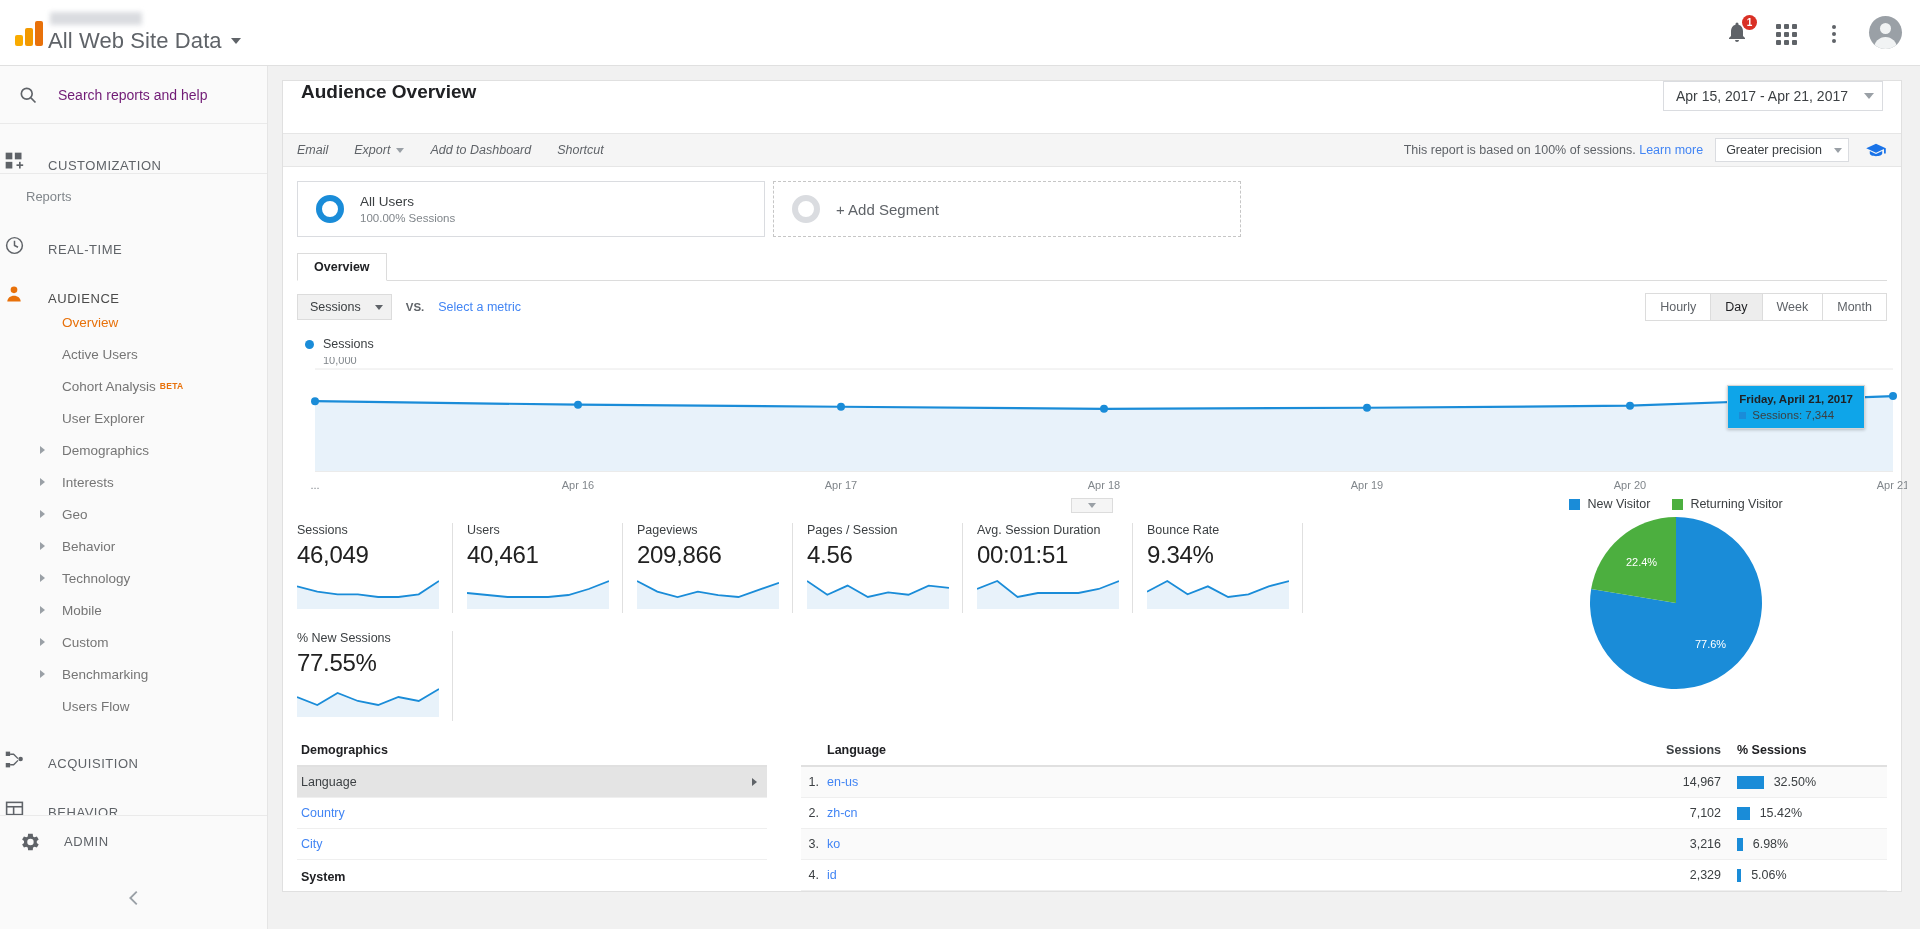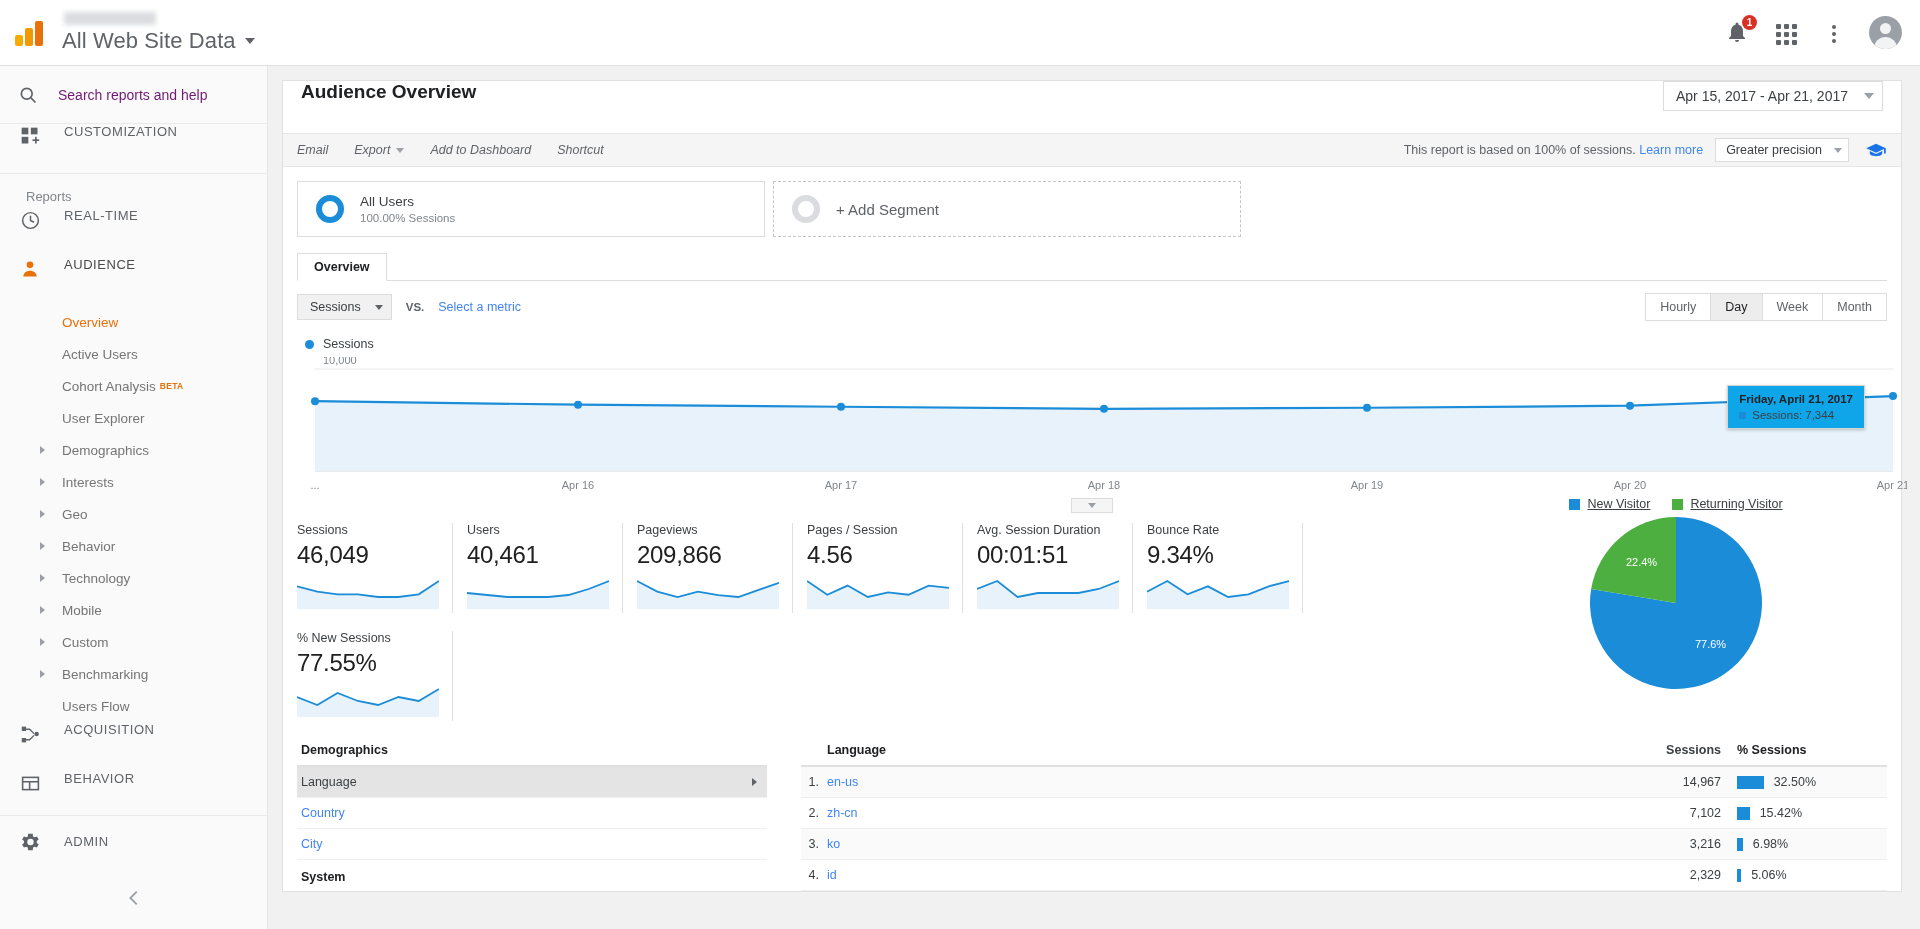--- a/index.html
+++ b/index.html
@@ -16,21 +16,21 @@
     background: #fff; border-bottom: 1px solid #e0e0e0;
     display: flex; align-items: center; z-index: 30;
   }
   #ga-logo { margin-left: 14px; width: 34px; height: 34px; position: relative; }
   #ga-logo .b1, #ga-logo .b2, #ga-logo .b3 {
     position: absolute; bottom: 4px; border-radius: 2px;
   }
   #ga-logo .b1 { left: 1px;  width: 8px;  height: 11px; background: #f9ab00; }
   #ga-logo .b2 { left: 11px; width: 8px;  height: 18px; background: #f29900; }
   #ga-logo .b3 { left: 21px; width: 8px;  height: 25px; background: #e8710a; }
-  #acct-block { margin-left: 14px; display: flex; flex-direction: column; }
+  #acct-block { display: flex; flex-direction: column; }
   #acct-redacted { width: 92px; height: 13px; background: #dadce0; border-radius: 1px;
     filter: blur(2.4px); margin-bottom: 3px; margin-left: 2px; }
   #view-name { font-size: 22px; color: #5f6368; letter-spacing: .1px; display: flex; align-items: center; }
   #view-name .caret { margin-left: 9px; border-left: 5px solid transparent;
     border-right: 5px solid transparent; border-top: 6px solid #5f6368; }
   #topbar-right { margin-left: auto; display: flex; align-items: center; margin-right: 18px; gap: 22px; }
   .tb-icon { width: 26px; height: 26px; position: relative; cursor: pointer; color: #5f6368; }
   #bell-badge {
     position: absolute; top: -5px; right: -6px; background: #d93025; color: #fff;
     font-size: 10px; line-height: 15px; min-width: 15px; height: 15px; border-radius: 8px;
@@ -49,21 +49,21 @@
 
   
   #sidebar {
     position: absolute; top: 66px; left: 0; width: 268px; height: 863px;
     background: #fafafa; border-right: 1px solid #e5e5e5; overflow: hidden; z-index: 20;
   }
   #search-row { height: 58px; display: flex; align-items: center; padding-left: 18px;
     border-bottom: 1px solid #eaeaea; cursor: text; }
   #search-row .label { margin-left: 20px; font-size: 14px; color: #701a75; }
   .nav-section {
-    height: 49px; display: flex; align-items: flex-start; padding-left: 18px;
+    height: 49px; display: flex; align-items: flex-end; padding-left: 2px;
     font-size: 13px; color: #5f6368; letter-spacing: .55px; cursor: pointer;
   }
   .nav-section .ico { width: 24px; height: 24px; margin-right: 22px; flex: none;
     display: flex; align-items: center; justify-content: center; }
   .nav-section.active-head { color: #4a4a4a; }
   #reports-label { padding-left: 26px; font-size: 13px; color: #80868b; height: 34px;
     display: flex; align-items: end; padding-bottom: 4px; }
   .divider { height: 1px; background: #eaeaea; }
   .sub-item {
     height: 32px; display: flex; align-items: center; font-size: 13.5px;
@@ -174,21 +174,21 @@
   #stats { display: flex; padding: 26px 14px 0 14px; position: relative; }
   .stat { width: 156px; padding-right: 14px; border-right: 1px solid #e0e0e0; margin-right: 14px; }
   .stat-label { font-size: 12.5px; color: #3c4043; }
   .stat-value { font-size: 24px; color: #212121; font-weight: 300; margin-top: 4px; letter-spacing: -.3px; }
   .spark { margin-top: 6px; }
   #stats2 { display: flex; padding: 18px 14px 0 14px; }
 
   
   #pie-block { position: absolute; right: 60px; top: 0; width: 330px; }
   #pie-legend { display: flex; justify-content: center; gap: 22px; align-items: center; }
-  #pie-legend .item { display: flex; align-items: center; gap: 7px; font-size: 12.5px; color: #3c4043; text-decoration: underline; }
+  #pie-legend .item { display: flex; align-items: center; gap: 7px; font-size: 12.5px; color: #3c4043; }
   #pie-legend .sq { width: 11px; height: 11px; }
 
   
   #bottom { display: flex; margin: 22px 14px 0 14px; }
   #demo-panel { width: 470px; }
   .panel-head { font-size: 12.5px; font-weight: bold; color: #202124; padding: 0 0 8px 4px;
     border-bottom: 2px solid #e0e0e0; }
   .demo-row {
     height: 31px; display: flex; align-items: center; padding-left: 4px; font-size: 12.5px;
     color: #4285f4; border-bottom: 1px solid #efefef; cursor: pointer; position: relative;

